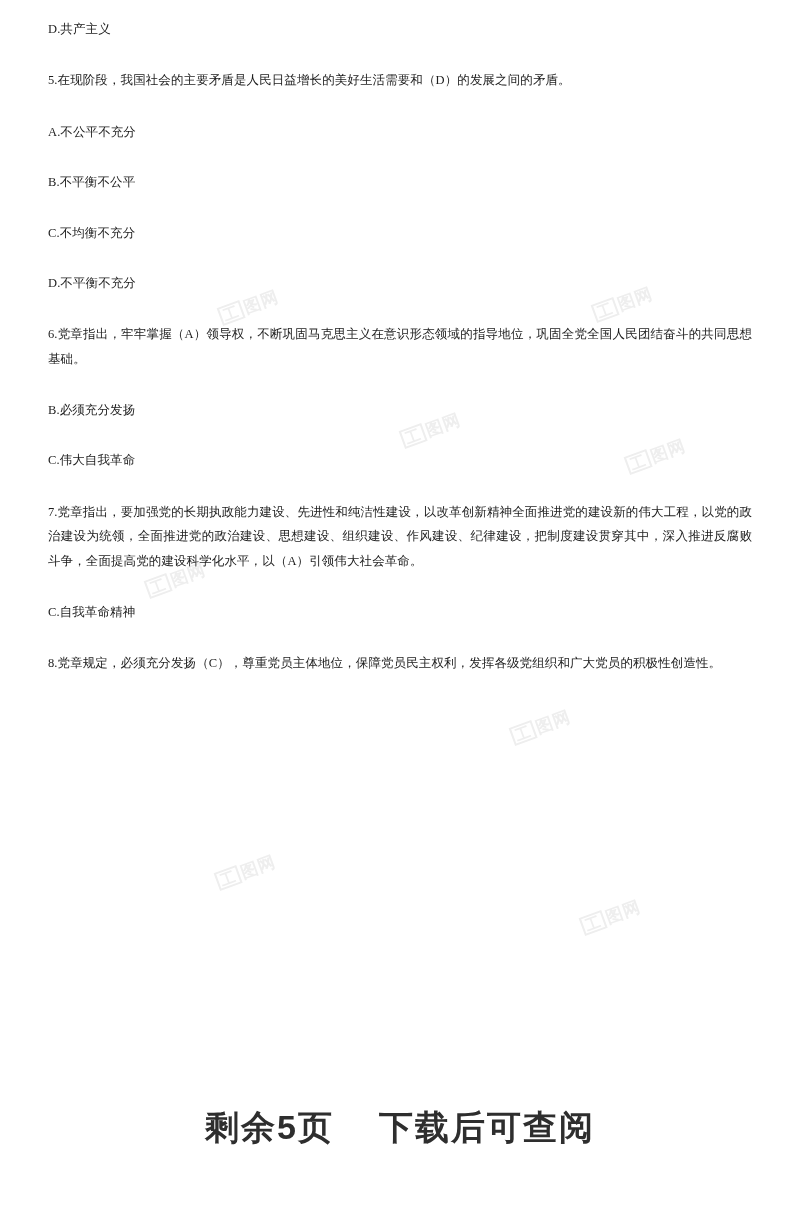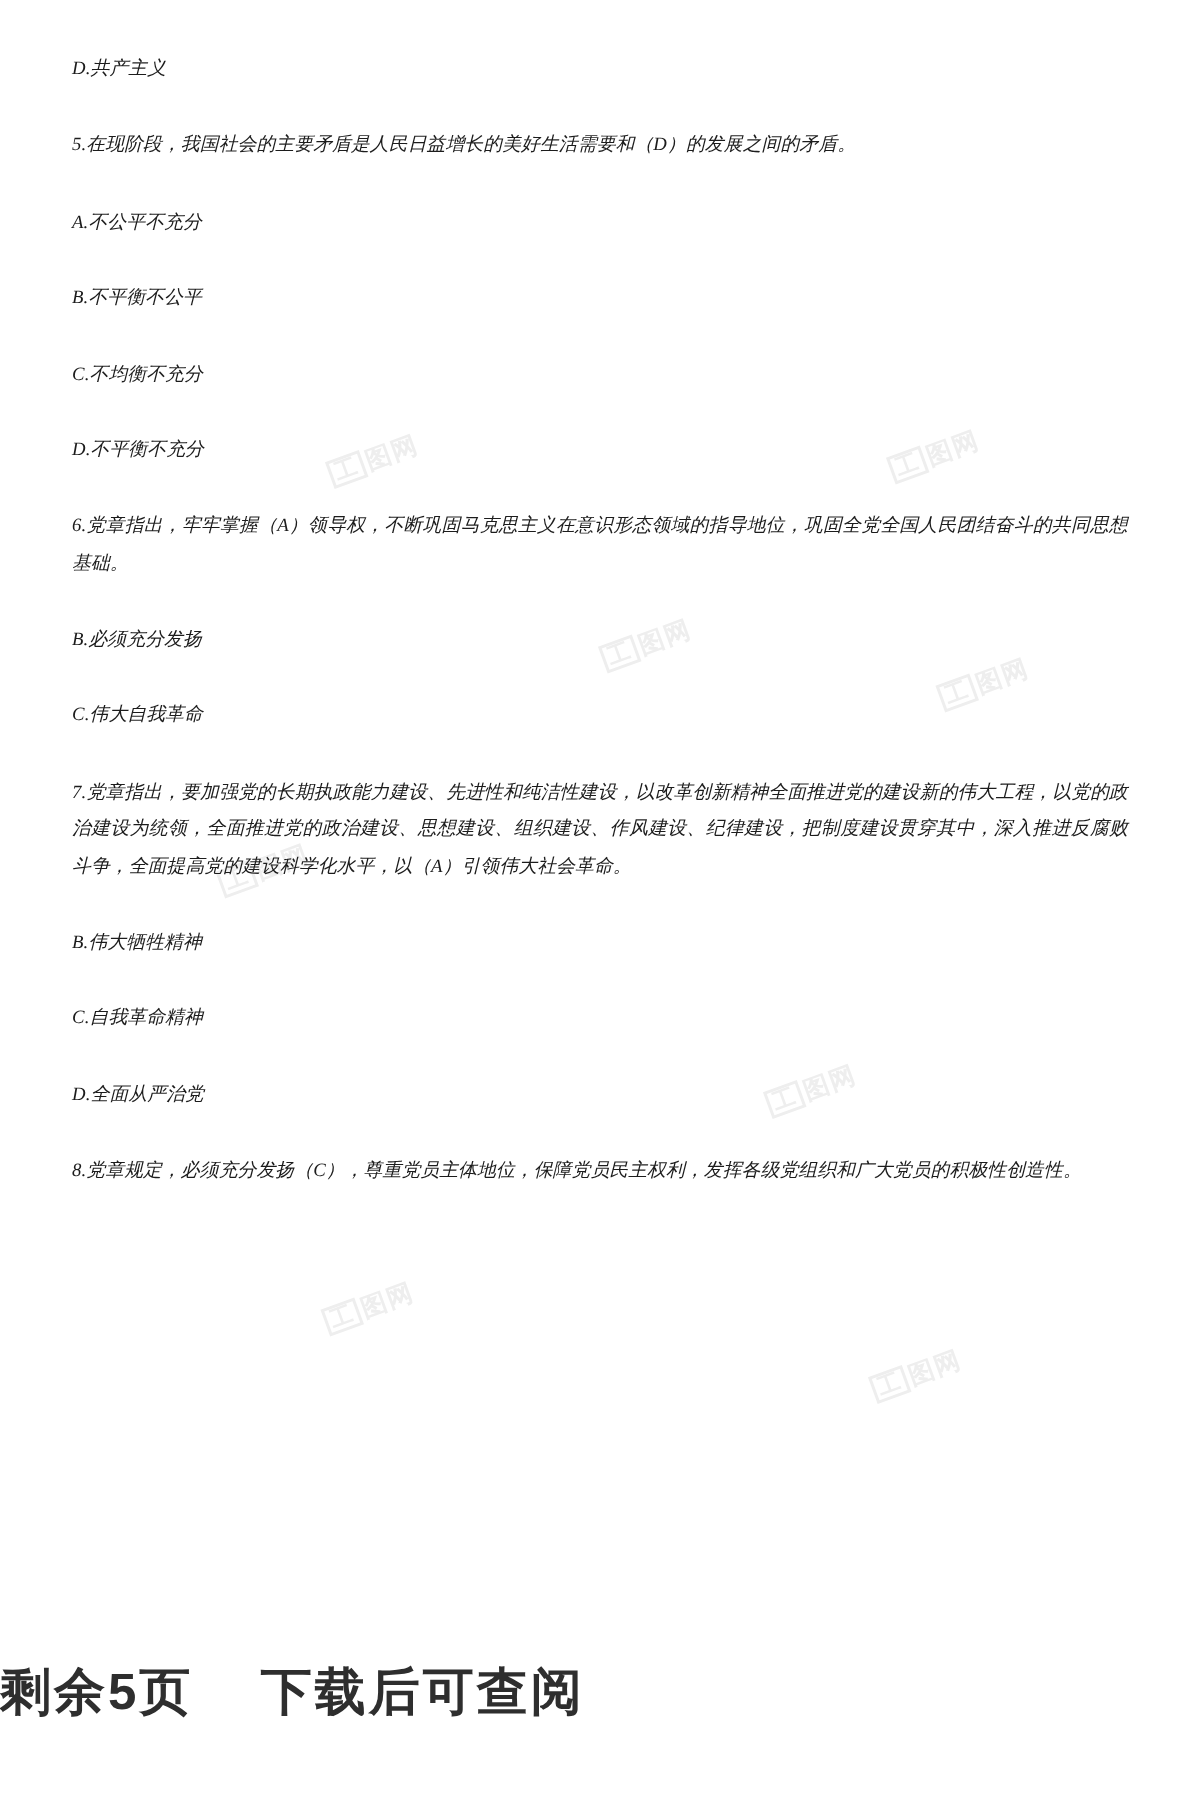--- a/index.html
+++ b/index.html
@@ -19,22 +19,21 @@
     position: relative;
     width: 800px;
     height: 1210px;
     box-sizing: border-box;
     padding: 0 48px;
     background: #fff;
   }
   .doc-body {
     position: relative;
     z-index: 2;
-    padding-top: 20px;
-    font-style: italic;
+    padding-top: 4px;
   }
   .para {
     font-size: 12.5px;
     line-height: 1.95;
     margin: 0 0 0 0;
     padding: 9px 0 9px 0;
     color: #1c1c1c;
     text-align: justify;
     letter-spacing: 0.1px;
   }
@@ -70,21 +69,21 @@
     border: 2px solid #eeeeee;
     padding: 0 2px;
     line-height: 1.05;
     font-size: 15px;
   }
   .footer-note {
     position: absolute;
     left: 0;
     right: 0;
     top: 1105px;
-    text-align: left;
+    text-align: center;
     font-family: "Liberation Sans", sans-serif;
     font-weight: bold;
     font-size: 34px;
     color: #2e2e2e;
     letter-spacing: 2px;
     z-index: 3;
   }
   .footer-note .gap {
     display: inline-block;
     width: 22px;
@@ -141,23 +140,21 @@
     <p class="para option opt-pad">C.不均衡不充分</p>
     <p class="para option opt-pad">D.不平衡不充分</p>
 
     <p class="para question">6.党章指出，牢牢掌握（A）领导权，不断巩固马克思主义在意识形态领域的指导地位，巩固全党全国人民团结奋斗的共同思想基础。</p>
 
     <p class="para option opt-pad">B.必须充分发扬</p>
     <p class="para option opt-pad">C.伟大自我革命</p>
 
     <p class="para question">7.党章指出，要加强党的长期执政能力建设、先进性和纯洁性建设，以改革创新精神全面推进党的建设新的伟大工程，以党的政治建设为统领，全面推进党的政治建设、思想建设、组织建设、作风建设、纪律建设，把制度建设贯穿其中，深入推进反腐败斗争，全面提高党的建设科学化水平，以（A）引领伟大社会革命。</p>
 
-    <p class="para option opt-pad">B.伟大牺牲精神</p>
     <p class="para option opt-pad">C.自我革命精神</p>
-    <p class="para option opt-pad">D.全面从严治党</p>
 
     <p class="para question">8.党章规定，必须充分发扬（C），尊重党员主体地位，保障党员民主权利，发挥各级党组织和广大党员的积极性创造性。</p>
 
   </div>
 
   <div class="footer-note">
     <span>剩余5页</span>
     <span class="gap"></span>
     <span>下载后可查阅</span>
   </div>

